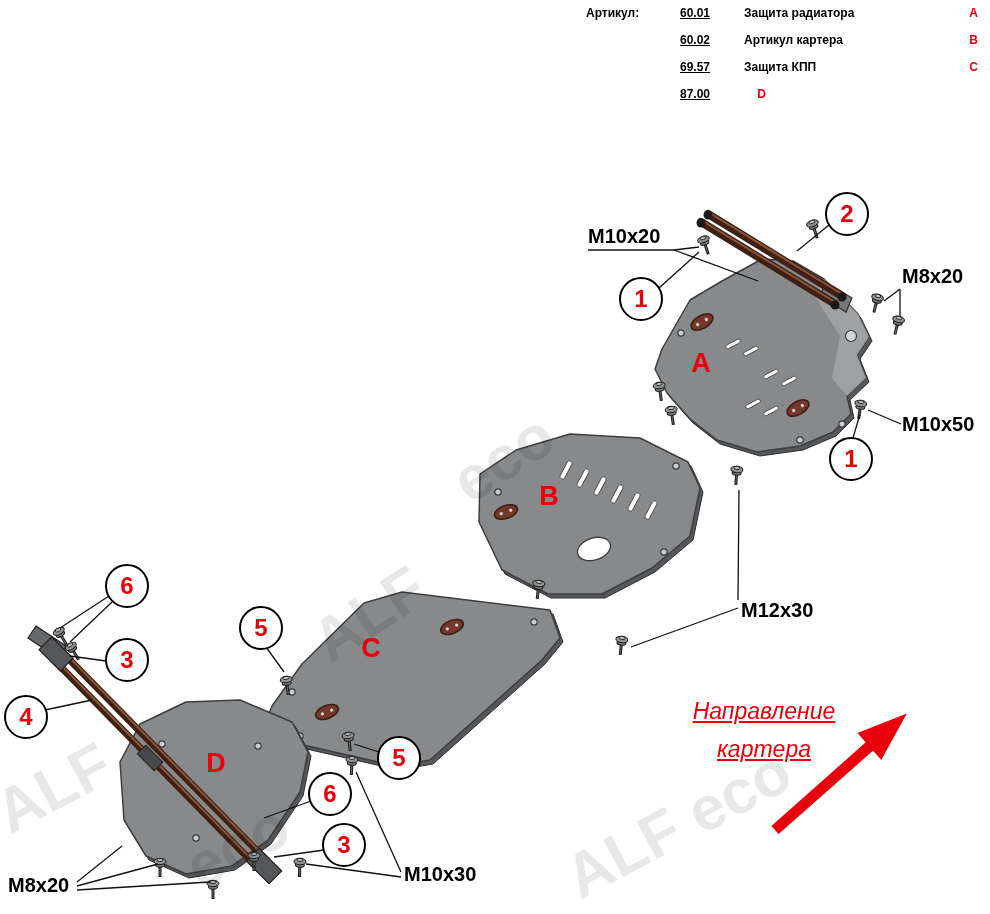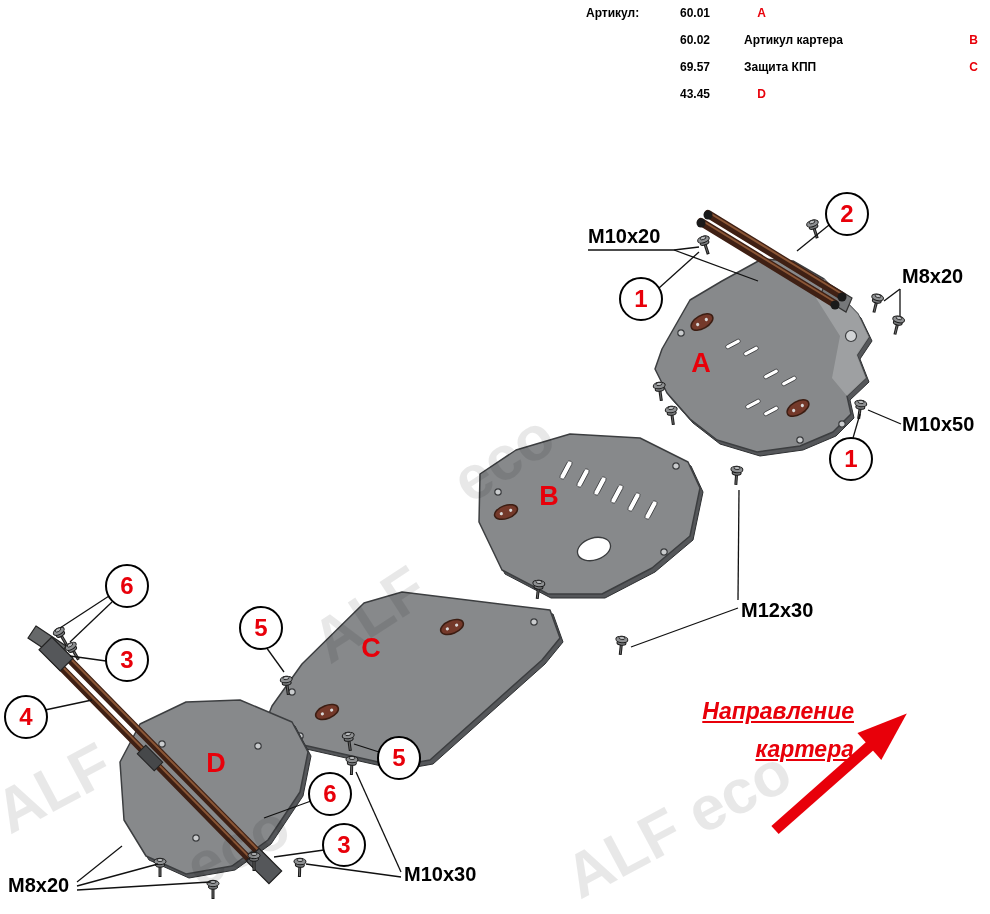--- a/index.html
+++ b/index.html
@@ -4,27 +4,27 @@
 <style>
   html,body{margin:0;padding:0;background:#fff;}
   .canvas{position:relative;width:990px;height:914px;background:#fff;overflow:hidden;
           font-family:"Liberation Sans",sans-serif;}
   .canvas > svg{position:absolute;left:0;top:0;}
 
   
   .parts-list{position:absolute;left:586px;top:6px;width:392px;}
   .pl-row{display:flex;align-items:baseline;height:27px;font-weight:bold;font-size:12px;color:#000;}
   .pl-head{width:94px;}
-  .pl-code{width:64px;}
+  .pl-code{width:64px;text-decoration:underline;}
   .pl-name{flex:1;}
   .pl-letter{width:22px;color:#e8000a;text-align:right;}
 
   
-  .direction{position:absolute;left:674px;top:692px;width:180px;text-align:right;
-             color:#e8000a;font-size:23px;font-weight:bold;font-style:italic;}
+  .direction{position:absolute;left:674px;top:692px;width:180px;text-align:center;
+             color:#e8000a;font-size:23px;font-weight:normal;font-style:italic;}
   .direction div{text-decoration:underline;line-height:38px;}
 
   
   .lbl{font-family:"Liberation Sans",sans-serif;font-size:20px;font-weight:bold;fill:#000;}
   .plate-letter{font-family:"Liberation Sans",sans-serif;font-size:27px;font-weight:bold;
                 fill:#e8000a;text-anchor:middle;}
   .callout-num{font-family:"Liberation Sans",sans-serif;font-size:24px;font-weight:bold;
                fill:#e8000a;text-anchor:middle;}
   .wm{font-family:"Liberation Sans",sans-serif;font-size:62px;font-weight:bold;
       fill:rgba(0,0,0,0.09);}
@@ -241,37 +241,38 @@
     <g transform="translate(775,830) rotate(-41.5)" fill="#e8000a">
       <rect x="0" y="-5.5" width="128" height="11"></rect>
       <polygon points="126,-18 176,0 126,18"></polygon>
     </g>
   </svg>
 
   <div class="parts-list">
     <div class="pl-row">
       <div class="pl-head">Артикул:</div>
       <div class="pl-code">60.01</div>
+      <div class="pl-name">Защита радиатора</div>
       <div class="pl-letter">A</div>
     </div>
     <div class="pl-row">
       <div class="pl-head"></div>
       <div class="pl-code">60.02</div>
       <div class="pl-name">Артикул картера</div>
       <div class="pl-letter">B</div>
     </div>
     <div class="pl-row">
       <div class="pl-head"></div>
       <div class="pl-code">69.57</div>
       <div class="pl-name">Защита КПП</div>
       <div class="pl-letter">C</div>
     </div>
     <div class="pl-row">
       <div class="pl-head"></div>
-      <div class="pl-code">43.45</div>
+      <div class="pl-code">87.00</div>
       <div class="pl-letter">D</div>
     </div>
   </div>
 
   <div class="direction">
     <div>Направление</div>
     <div>картера</div>
   </div>
 
 </div>

